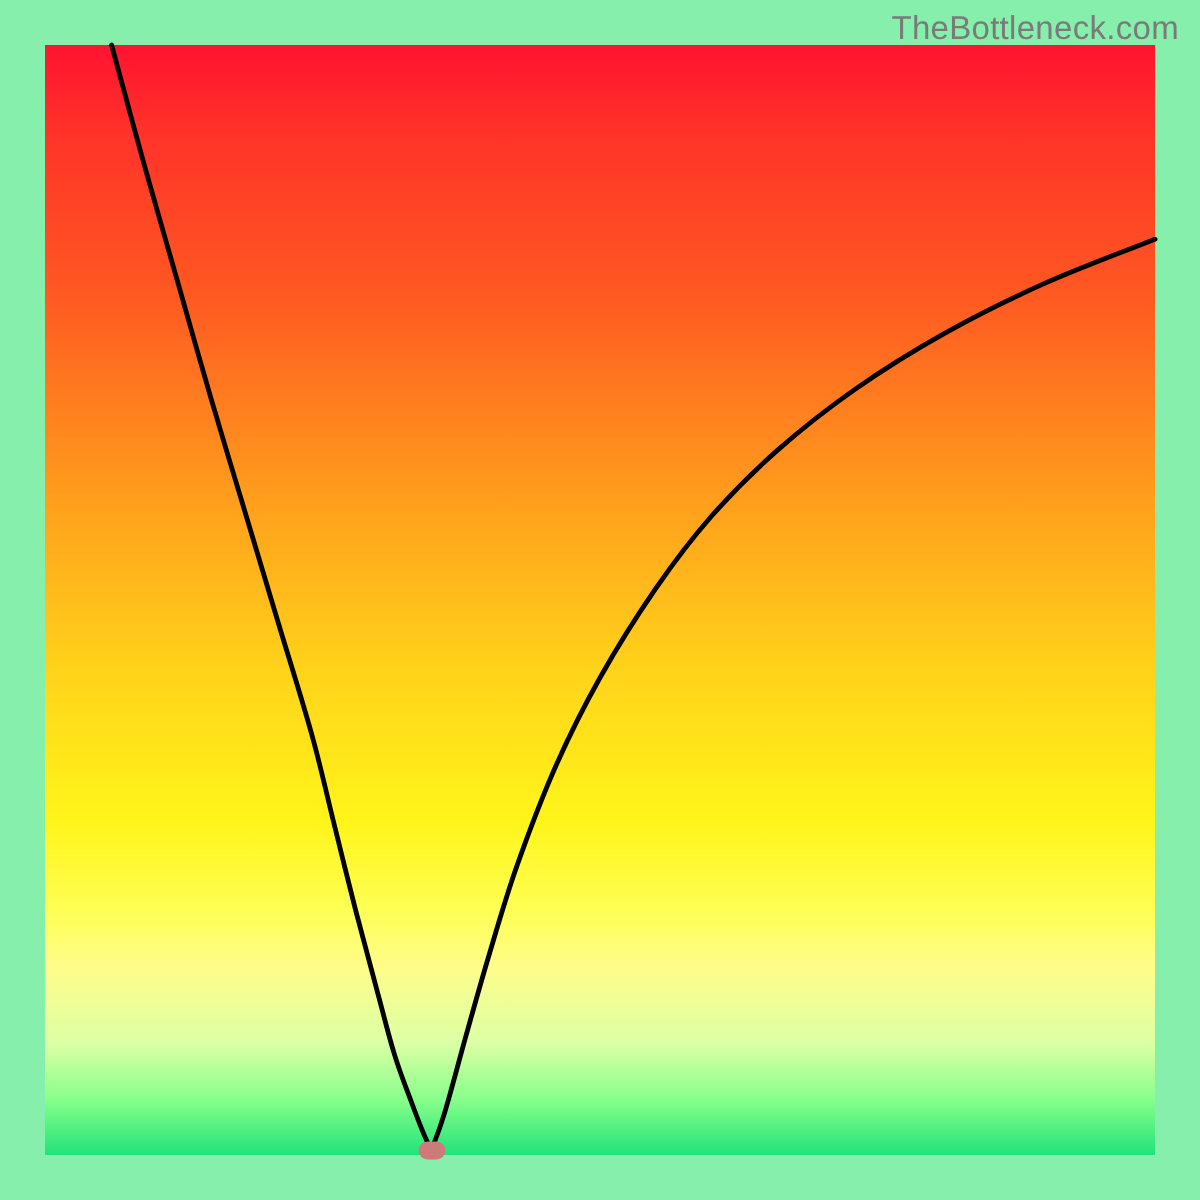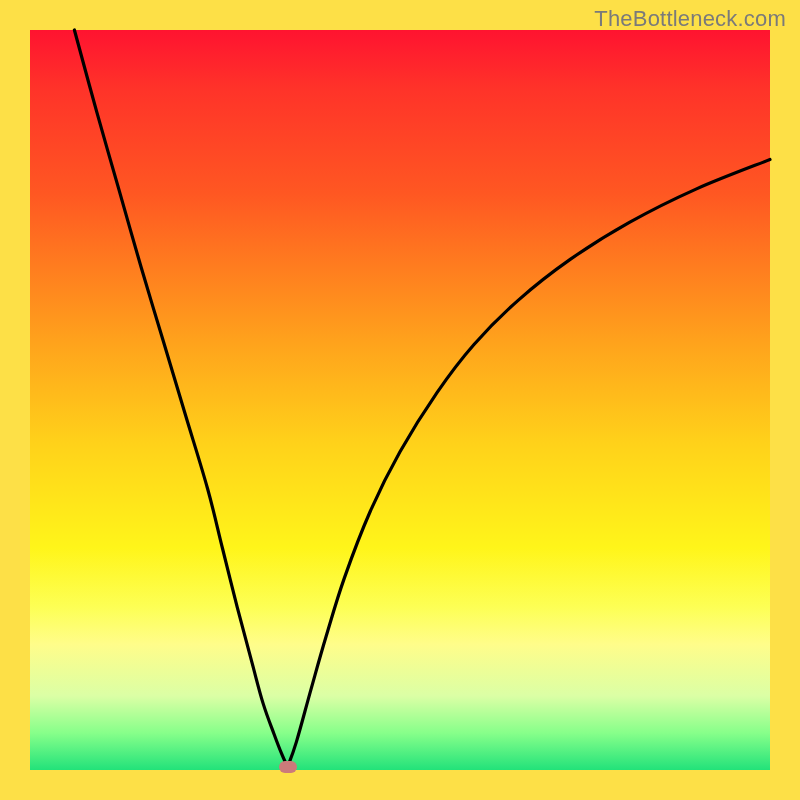--- a/index.html
+++ b/index.html
@@ -8,21 +8,21 @@
     width: 800px;
     height: 800px;
     background: #000;
     overflow: hidden;
     font-family: Arial, Helvetica, sans-serif;
   }
   .frame {
     position: relative;
     width: 800px;
     height: 800px;
-    background: #fde047;
+    background: #86efac;
   }
   .plot-area {
     position: absolute;
     left: 30px;
     top: 30px;
     width: 740px;
     height: 740px;
     
     background: linear-gradient(
       to bottom,

